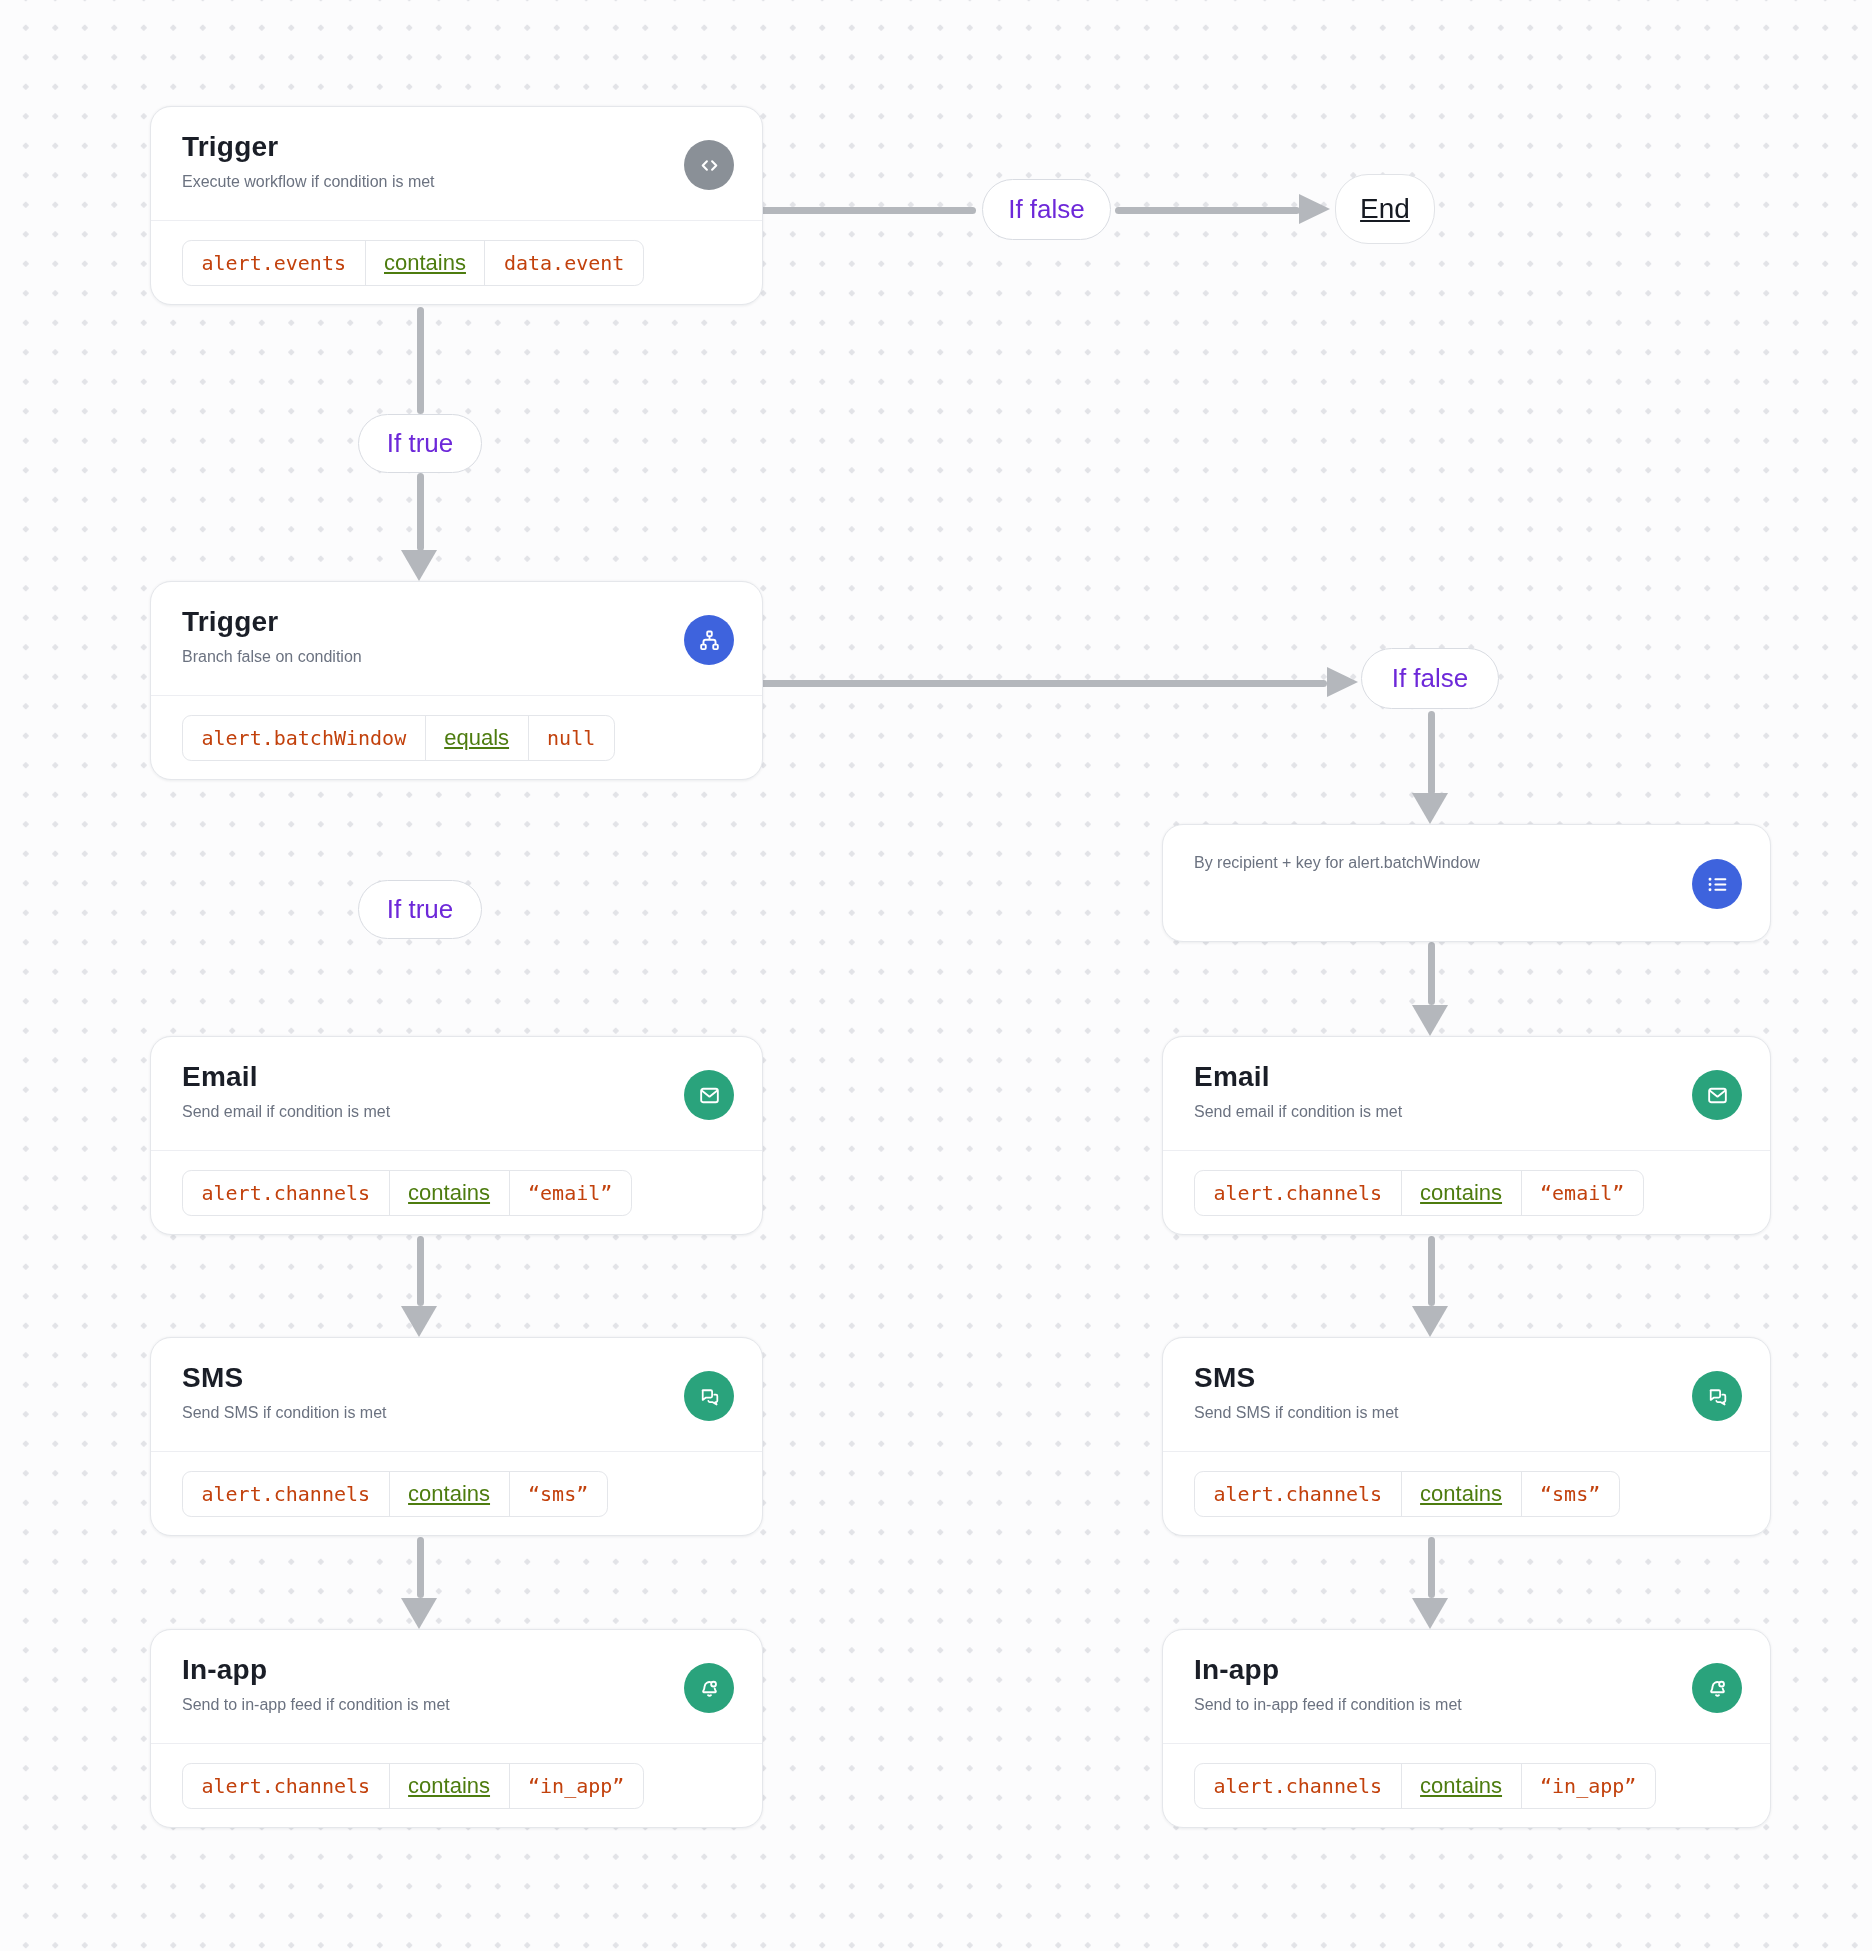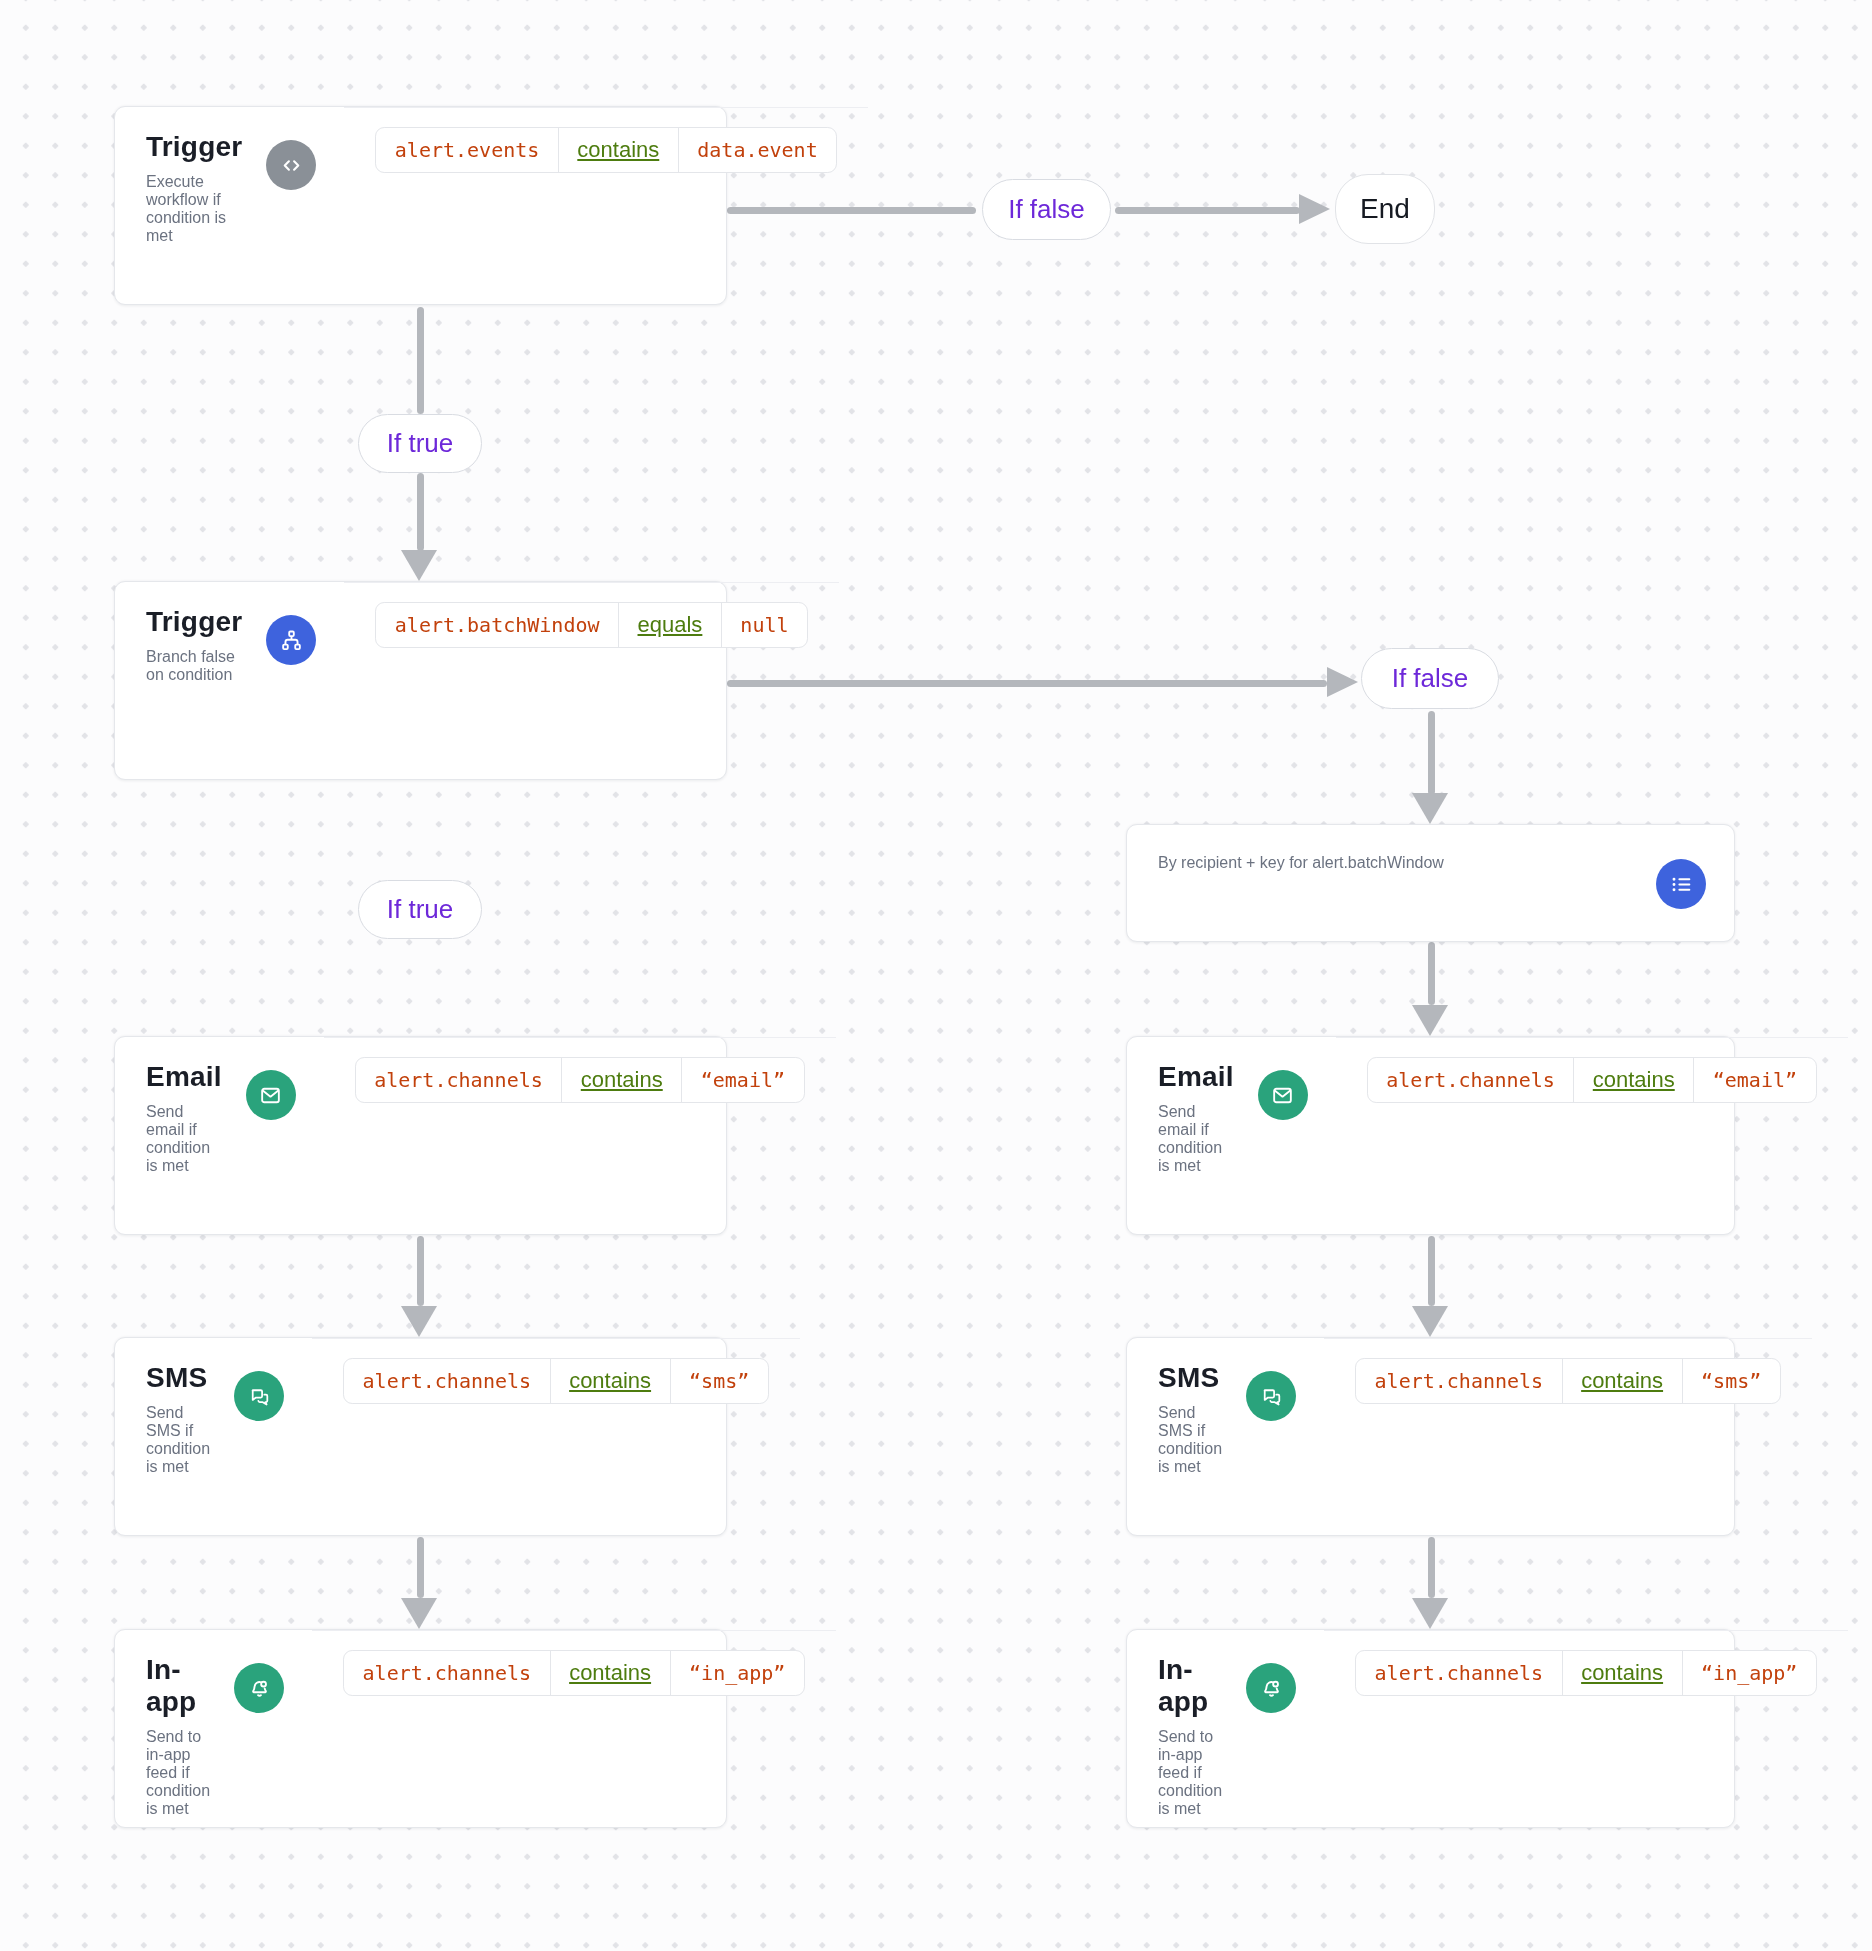--- a/index.html
+++ b/index.html
@@ -14,24 +14,24 @@
     background-image:radial-gradient(circle,#e2e3e7 2.6px,transparent 2.8px);
     background-size:29.5px 29.5px;
     background-position:11px 13px;
     overflow:hidden;
   }
   
   .node{
     position:absolute;
     background:#fff;
     border:0.9px solid #e5e7eb;
-    border-radius:11px;
+    border-radius:21px;
     box-shadow:0 0.9px 2.8px rgba(16,24,40,.07);
     box-sizing:border-box;
-    display:flex;
+    display:flex;flex-direction:column;margin-left:36px;
   }
   .node-header{position:relative;flex:1;padding:24px 102px 0 31px;}
   .node-title{font-size:28px;font-weight:700;color:#1a1e27;letter-spacing:0.2px;}
   .node-subtitle{margin-top:10px;font-size:16px;color:#6b7280;}
   .node-cond{
     height:83px;border-top:0.9px solid #edeef2;
     display:flex;align-items:center;padding:0 31px;
   }
   .chip{
     display:inline-flex;align-items:stretch;
@@ -60,21 +60,21 @@
   .pill{
     position:absolute;box-sizing:border-box;
     background:#fff;border:1.4px solid #d9dce2;border-radius:31px;
     display:flex;align-items:center;justify-content:center;
     font-size:26px;font-weight:500;color:#6d28d9;
   }
   .end-node{
     position:absolute;box-sizing:border-box;
     background:#fff;border:1.4px solid #e1e3e7;border-radius:33px;
     display:flex;align-items:center;justify-content:center;
-    font-size:28px;font-weight:500;color:#161a22;
+    font-size:28px;font-weight:500;color:#161a22;text-decoration:underline;
   }
   
   .hline,.vline{position:absolute;background:#b4b7bc;border-radius:3.7px;}
   .hline{height:6.5px;}
   .vline{width:6.5px;}
   .head-down{
     position:absolute;width:0;height:0;
     border-left:18.5px solid transparent;border-right:18.5px solid transparent;
     border-top:31px solid #b4b7bc;
   }

